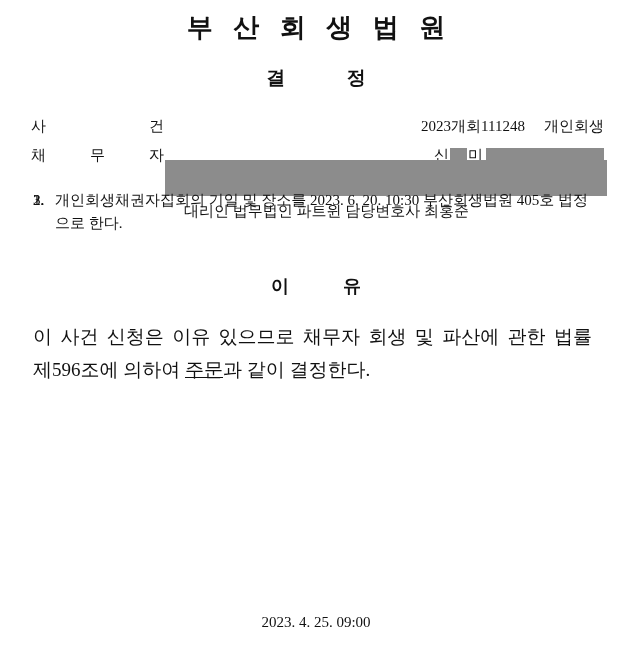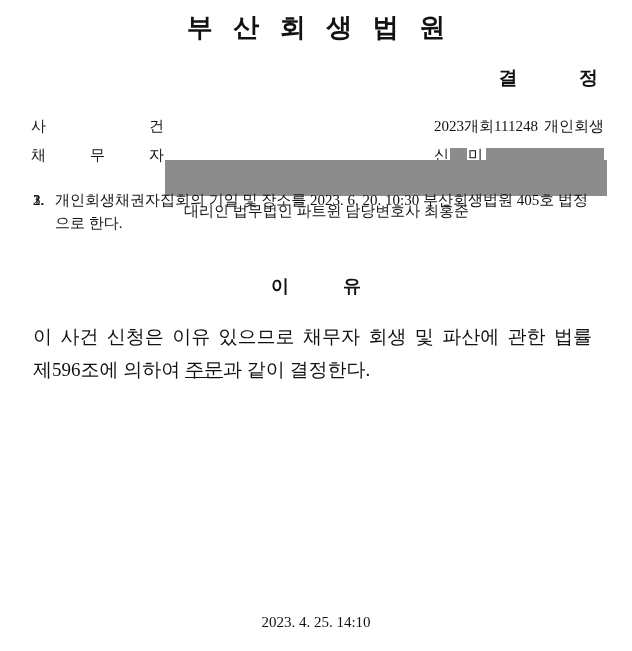--- a/index.html
+++ b/index.html
@@ -26,21 +26,21 @@
   
   .court-title {
     text-align: center;
     font-size: 26px;
     font-weight: bold;
     letter-spacing: 7px;
     margin-top: 10px;
     padding-left: 7px;
   }
   .doc-title {
-    text-align: right;
+    text-align: center;
     font-size: 19px;
     font-weight: bold;
     letter-spacing: 6px;
     margin-top: 20px;
     padding-left: 6px;
   }
   .doc-title .gap {
     display: inline-block;
     width: 34px;
   }
@@ -70,21 +70,21 @@
     flex: 1 1 auto;
     display: flex;
     align-items: center;
     white-space: nowrap;
     justify-content: flex-end;
   }
   .case-no {
     letter-spacing: 0px;
   }
   .case-type {
-    margin-left: 6px;
+    margin-left: 19px;
   }
 
   
   .redact {
     display: inline-block;
     background: #8c8c8c;
     vertical-align: middle;
   }
   .redact-sm {
     width: 17px;
@@ -235,15 +235,15 @@
   <div class="section-head" id="reason-head">
     <span>이</span>
     <span class="gap"></span>
     <span>유</span>
   </div>
 
   <div class="reason-body">
     <span>이 사건 신청은 이유 있으므로 채무자 회생 및 파산에 관한 법률 제596조에 의하여 </span><span class="underline">주문</span><span>과 같이 결정한다.</span>
   </div>
 
-  <div class="doc-date">2023. 4. 25. 14:10</div>
+  <div class="doc-date">2023. 4. 25. 09:00</div>
 
 </div>
 
 </body></html>

